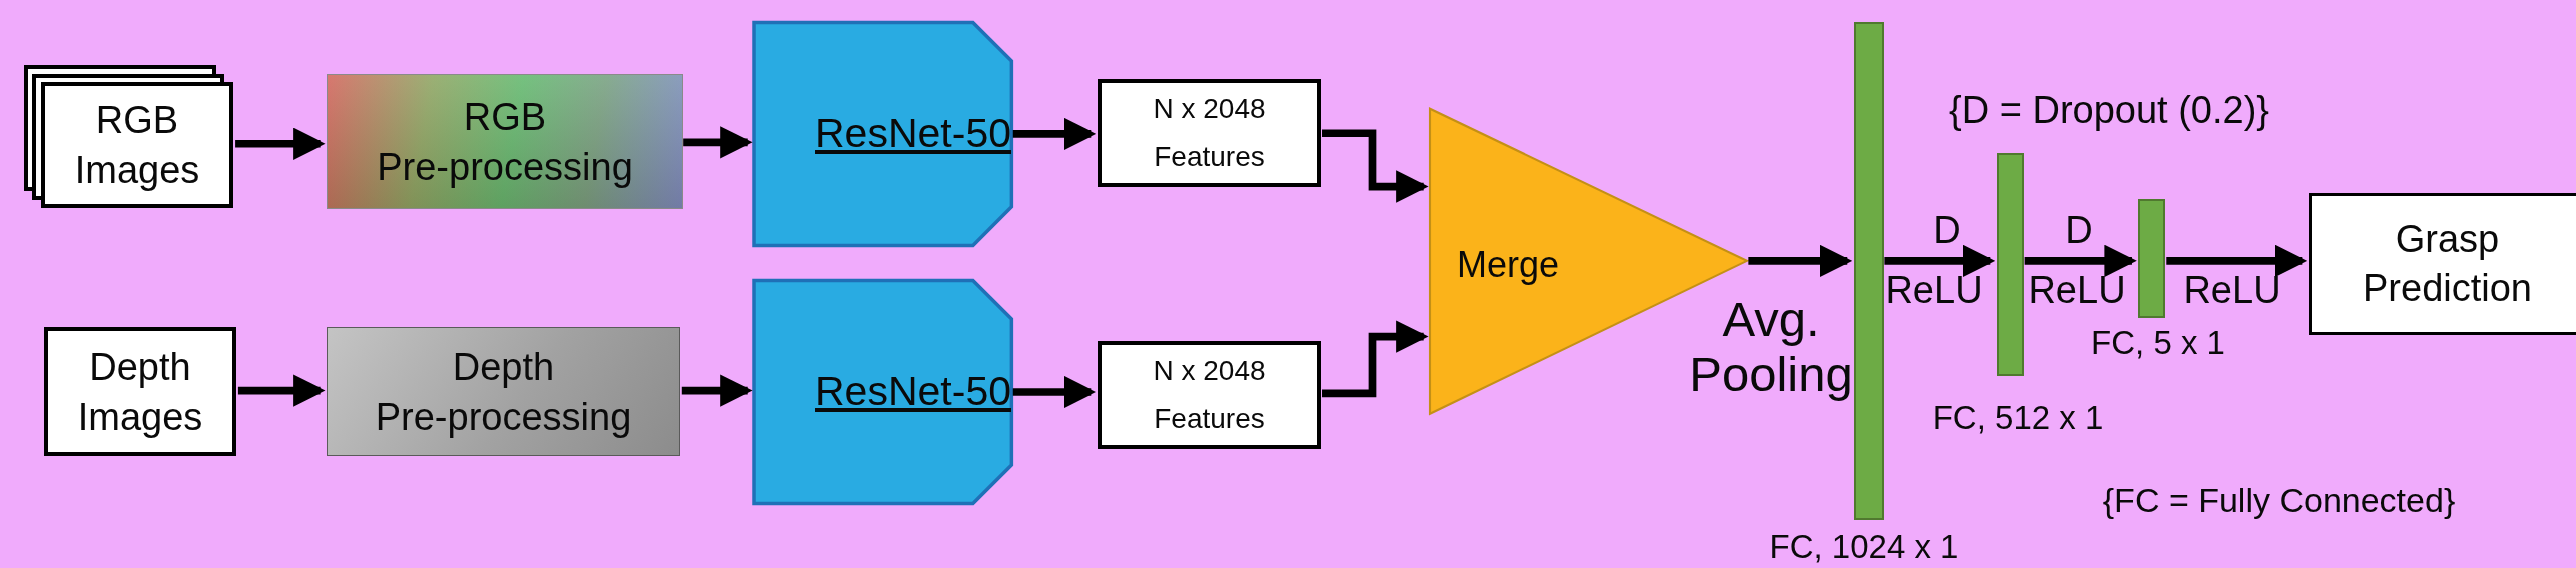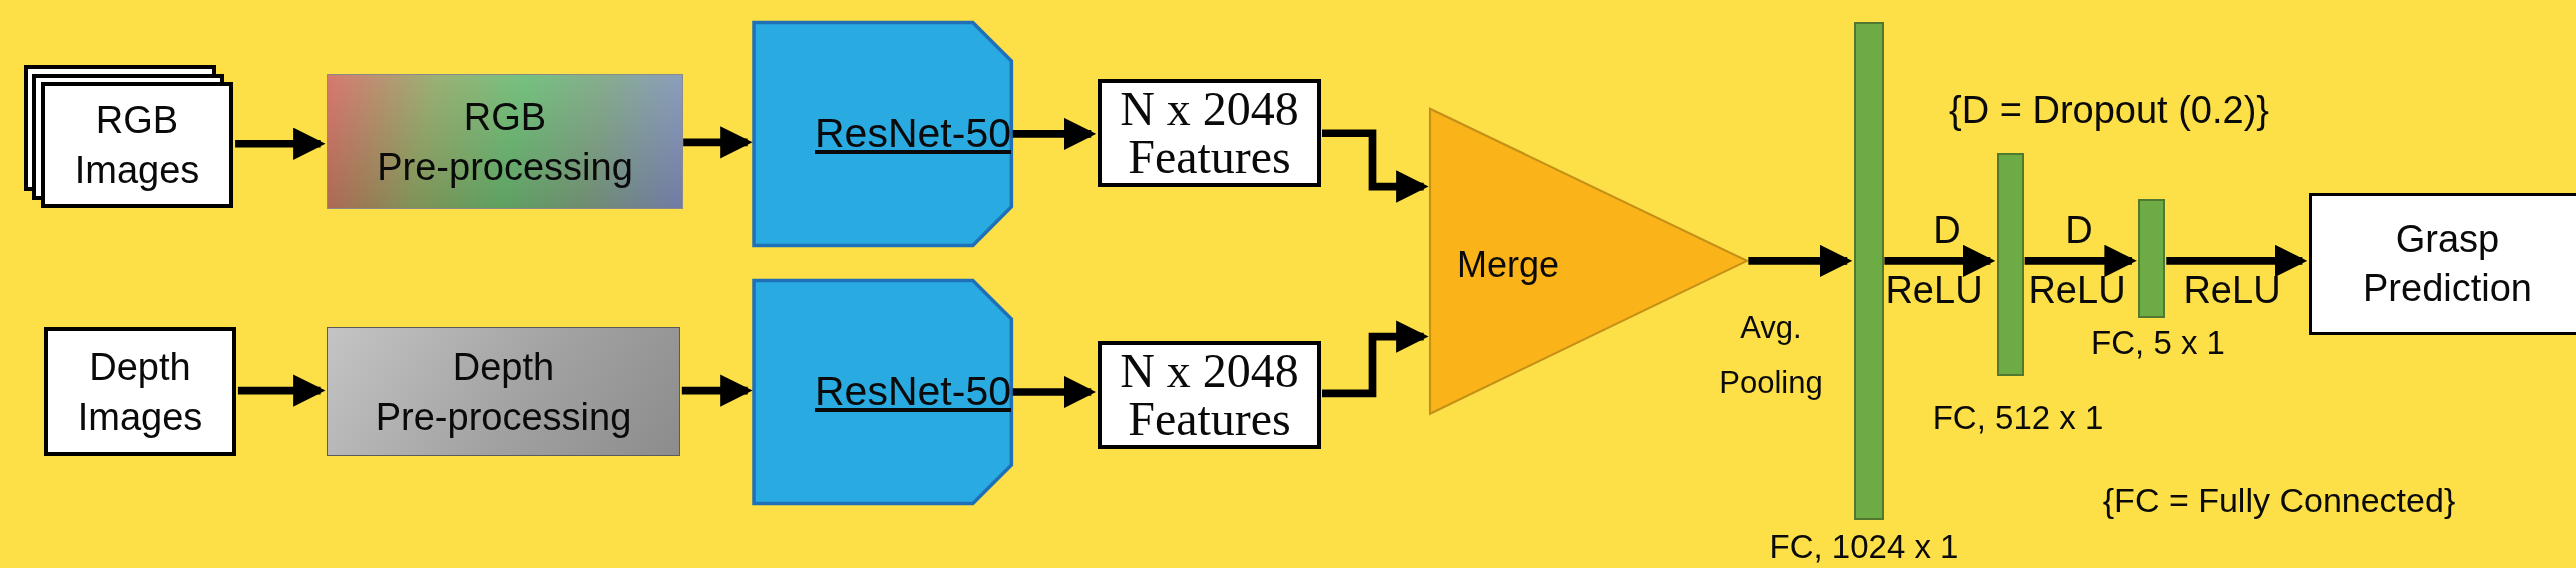--- a/index.html
+++ b/index.html
@@ -1,20 +1,20 @@
 <!DOCTYPE html>
 <html style="font-size:11.2px"><head>
 <meta charset="utf-8">
 <style>
   html, body { margin: 0; padding: 0; background: #ffffff; }
   .canvas {
     position: relative;
     width: 2576px;
     height: 568px;
-    background: #fde047;
+    background: #f0abfc;
     overflow: hidden;
     font-family: "Liberation Sans", sans-serif;
     color: #0a0a0a;
   }
   .layer-svg {
     position: absolute;
     left: 0; top: 0;
     width: 2576px; height: 568px;
   }
   .box {
@@ -57,21 +57,21 @@
     background:
       linear-gradient(170deg, rgba(255,255,255,0.18) 0%, rgba(70,55,35,0.28) 100%),
       linear-gradient(100deg, #cf5a50 0%, #8aa45c 28%, #5fbe6e 52%, #79a887 74%, #8395d8 100%);
     border: 1.4px solid #8a8a8a;
   }
   .grad-gray {
     background: linear-gradient(125deg, #c4c4c4 0%, #a2a2a2 55%, #8c8c8c 100%);
     border: 1.4px solid #5a5a5a;
   }
   .fs-node  { font-size: 38px; line-height: 50px; }
-  .fs-feat  { font-size: 48px; line-height: 48px; font-family: Liberation Serif, serif; }
+  .fs-feat  { font-size: 28px; line-height: 48px; }
   .fs-note  { font-size: 33px; line-height: 39px; }
   .fs-edge  { font-size: 38px; line-height: 43px; }
 </style>
 </head>
 <body>
 
 <div class="canvas">
 
   <svg class="layer-svg" viewBox="0 0 3673 810">
     <defs>
@@ -130,21 +130,21 @@
     <span class="ln">N x 2048</span>
     <span class="ln">Features</span>
   </div>
   <div class="box fs-feat" style="left:1098px; top:341px; width:223px; height:108px;">
     <span class="ln">N x 2048</span>
     <span class="ln">Features</span>
   </div>
 
   <div class="txt" style="left:1508px; top:240px; font-size:36px; line-height:49px;">Merge</div>
 
-  <div class="txt" style="left:1771px; top:300px; font-size:31px; line-height:55px;">
+  <div class="txt" style="left:1771px; top:292px; font-size:49px; line-height:55px;">
     <span class="ln" style="display:block;">Avg.</span>
     <span class="ln" style="display:block;">Pooling</span>
   </div>
 
   <div class="bar" style="left:1854px; top:22.4px;  width:29.5px; height:498px;"></div>
   <div class="bar" style="left:1997px; top:153px; width:27px; height:223px;"></div>
   <div class="bar" style="left:2138px; top:199px; width:27px; height:119px;"></div>
 
   <div class="txt fs-note" style="left:1864px; top:527px;">FC, 1024 x 1</div>
   <div class="txt fs-note" style="left:2018px; top:398px;">FC, 512 x 1</div>

